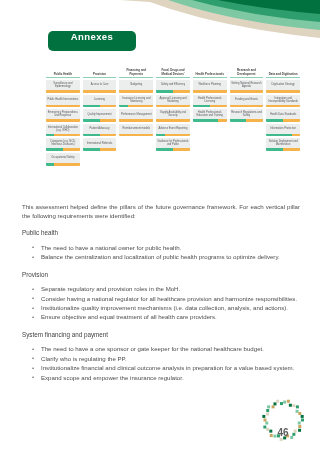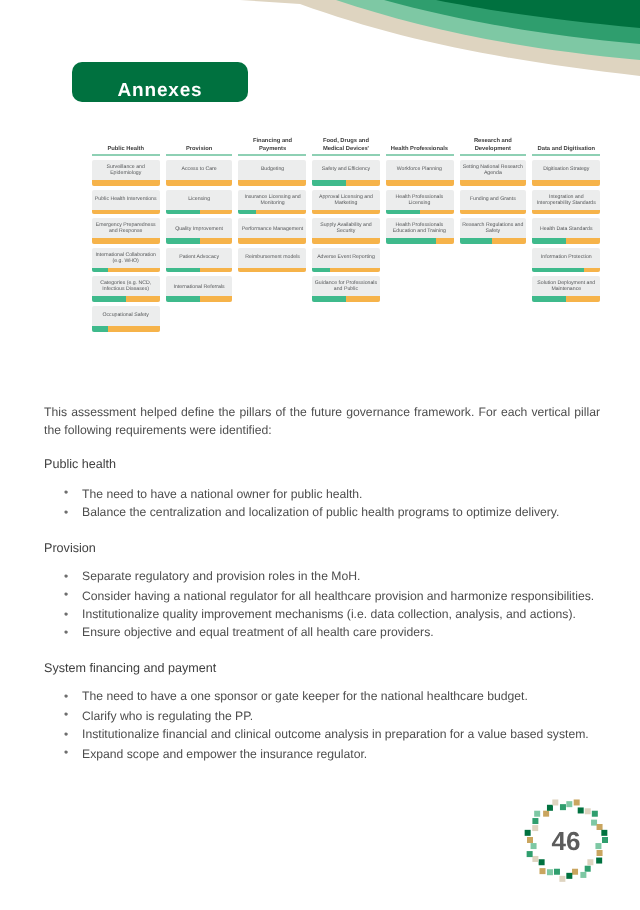--- a/index.html
+++ b/index.html
@@ -12,25 +12,25 @@
     color:#4a4a4a;
   }
 
   
   .banner { position:absolute; top:0; left:0; width:320px; height:60px; overflow:hidden; }
   .banner svg { display:block; }
 
   
   .annex-tab {
     position:absolute;
-    left:36px; top:31px;
+    left:48px; top:31px;
     width:88px; height:20px;
     background:#00713f;
     border-radius:5px;
-    display:flex; align-items:flex-end; justify-content:center;
+    display:flex; align-items:flex-start; justify-content:center;
   }
   .annex-tab span {
     color:#ffffff;
     font-size:9.5px;
     font-weight:bold;
     letter-spacing:0.4px;
   }
 
   
   .table-wrap {
@@ -118,23 +118,23 @@
   }
 
   
   .pagenum {
     position:absolute;
     right:14px; bottom:12px;
     width:46px; height:46px;
   }
   .pagenum .num {
     position:absolute;
-    left:0; top:0; width:46px; height:46px;
+    left:0; top:12px; width:46px; height:46px;
     display:flex; align-items:center; justify-content:center;
-    font-size:13px; font-weight:bold; color:#5c5c5c;
+    font-size:10px; font-weight:bold; color:#5c5c5c;
   }
 </style>
 </head>
 <body>
 
 <div class="banner">
   <svg width="320" height="60" viewBox="0 0 320 60" xmlns="http://www.w3.org/2000/svg">
     <path d="M320,0 L320,38 C250,30 200,20 150,2 L120,0 Z" fill="#ded4c0"></path>
     <path d="M320,0 L320,30 C255,24 210,14 168,0 Z" fill="#7ec8a4"></path>
     <path d="M320,0 L320,22 C265,17 225,9 192,0 Z" fill="#2f9e6e"></path>

